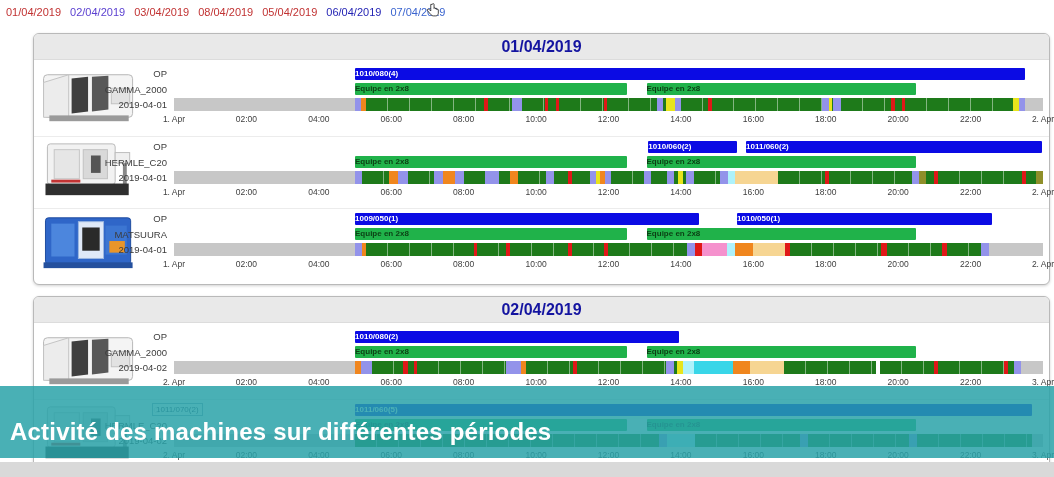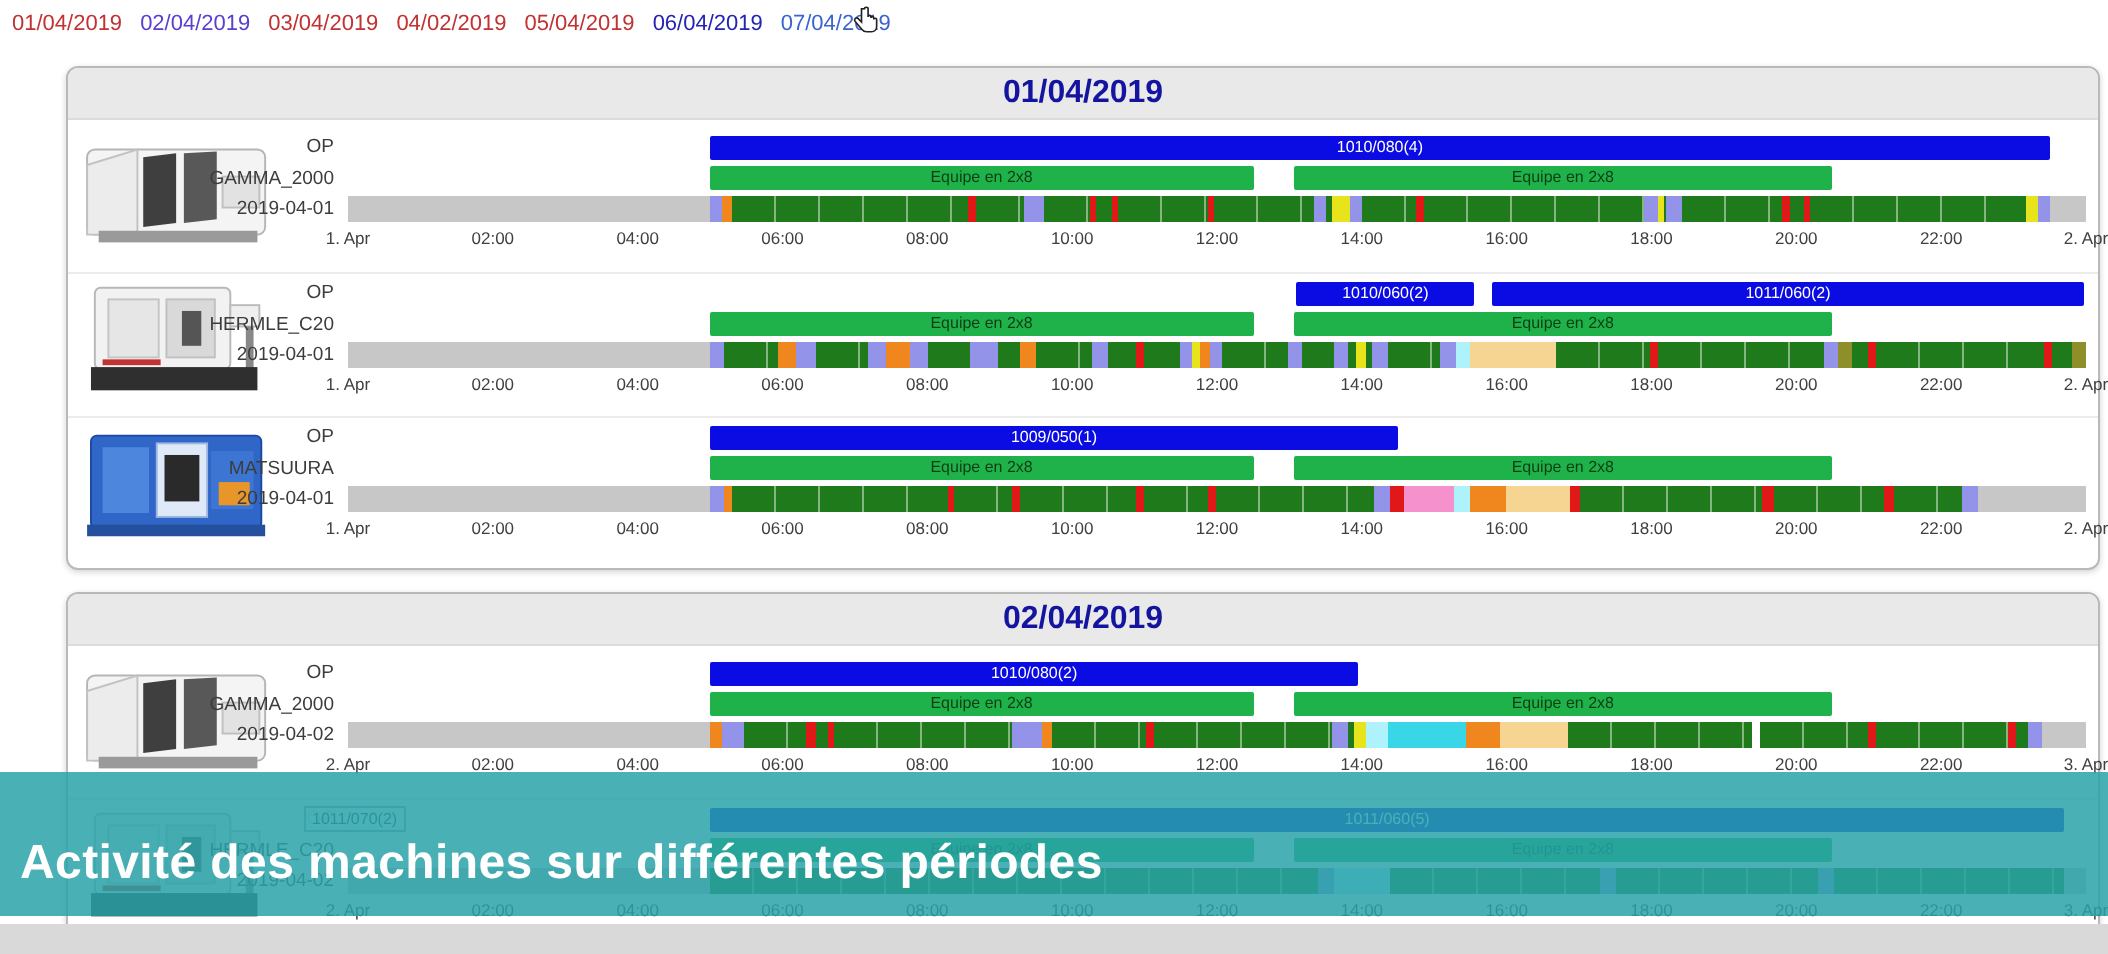--- a/index.html
+++ b/index.html
@@ -14,22 +14,22 @@
   .phead{height:25px;background:#e9e9e9;border-bottom:1px solid #dcdcdc;border-radius:5px 5px 0 0;
          text-align:center;font-weight:bold;font-size:16px;color:#1414a0;line-height:25px}
   .mrow{position:absolute;left:0;width:100%;height:70px}
   .sep{border-top:1px solid #ececec}
   .mimg{position:absolute;left:6px;top:3px;width:100px;height:60px}
   .labels{position:absolute;left:30px;top:2px;width:103px;text-align:right;
           font-size:9.5px;color:#3c3c3c}
   .labels>div{height:15.5px;line-height:15.5px;white-space:nowrap;position:relative}
   .opnote{position:absolute;left:88px;top:1px;background:rgba(255,255,255,.85);
           border:1px solid #8fa6b8;font-size:8px;line-height:11px;padding:0 3px;color:#2a3e5c}
-  .bar{position:absolute;height:12px;border-radius:1px;font-size:8px;font-weight:normal;
-       text-align:center;line-height:12px;white-space:nowrap;overflow:hidden}
+  .bar{position:absolute;height:12px;border-radius:1px;font-size:8px;font-weight:bold;
+       text-align:left;line-height:12px;white-space:nowrap;overflow:hidden}
   .op{top:4px;background:#0b0be4;color:#fff}
   .shift{top:19px;background:#20b24a;color:#0c3f14}
   .seg{position:absolute;top:34px;height:13px}
   .run{background:#1e7a1a;background-image:repeating-linear-gradient(90deg,rgba(255,255,255,0) 0 21px,rgba(255,255,255,.45) 21px 22px)}
   .idle{background:#c7c7c7}
   .red{background:#e01818}.mauve{background:#9393ea}.orange{background:#f0861e}
   .yellow{background:#e8e41c}.pink{background:#f591cd}.cyan{background:#39d6e8}
   .ltcyan{background:#aef2fb}.tan{background:#f6d592}.olive{background:#8f8f2a}.white{background:#ffffff}
   .axis{position:absolute;top:50px;font-size:8.5px;color:#404040;
         transform:translateX(-50%);white-space:nowrap}
@@ -40,21 +40,21 @@
   .footer{position:absolute;left:0;top:462px;width:1054px;height:15px;background:#d9d9d9}
 </style>
 </head>
 <body>
 
 <div id="stage">
   <div class="nav">
       <span style="color: rgb(193, 50, 50);">01/04/2019</span>
       <span style="color: rgb(90, 63, 208);">02/04/2019</span>
       <span style="color: rgb(193, 50, 50);">03/04/2019</span>
-      <span style="color: rgb(193, 50, 50);">04/02/2019</span>
+      <span style="color: rgb(193, 50, 50);">08/04/2019</span>
       <span style="color: rgb(193, 50, 50);">05/04/2019</span>
       <span style="color: rgb(36, 36, 180);">06/04/2019</span>
       <span style="color: rgb(58, 100, 207);">07/04/2019</span>
     </div>
   <span class="cursor">
     <svg viewBox="0 0 24 24" width="18" height="18">
       <path d="M9 3.2 v8.8 l-2.4-2.4 c-1.3-1.1-3 .6-1.8 2.1 l4.5 5.3 c.8 1 1.9 1.5 3.2 1.5 h3.2 c2 0 3.4-1.5 3.4-3.5 v-4.6 c0-1.2-1.9-1.2-1.9 0 v-1 c0-1.3-1.9-1.3-1.9 0 v-.8 c0-1.3-1.9-1.3-1.9 0 v-5.4 c0-1.4-2.4-1.4-2.4 0 z" fill="#ffffff" stroke="#222222" stroke-width="1.1"></path>
     </svg>
   </span>
   <div id="panels">
@@ -212,20 +212,21 @@
    <rect x="66" y="14" width="22" height="30" fill="#3c76d2"></rect>
    <rect x="70" y="30" width="16" height="12" fill="#e8952a"></rect>
    <rect x="2" y="52" width="92" height="6" fill="#24509e"></rect>
             </svg></div>
        <div class="labels">
          <div>OP</div>
          <div>MATSUURA</div>
          <div>2019-04-01</div>
        </div>
           <div class="bar op" style="left: 321.042px; width: 343.979px;">1009/050(1)</div>
+          <div class="bar op" style="left: 703.04px; width: 255.269px;">1010/050(1)</div>
           <div class="bar shift" style="left: 321.042px; width: 271.562px;">Equipe en 2x8</div>
           <div class="bar shift" style="left: 612.519px; width: 269.752px;">Equipe en 2x8</div>
           <div class="seg idle" style="left: 140px; width: 181.042px;"></div>
           <div class="seg mauve" style="left: 321.042px; width: 6.5175px;"></div>
           <div class="seg orange" style="left: 327.559px; width: 4.345px;"></div>
           <div class="seg run" style="left: 331.904px; width: 107.901px;"></div>
           <div class="seg red" style="left: 439.805px; width: 3.62083px;"></div>
           <div class="seg run" style="left: 443.426px; width: 28.9667px;"></div>
           <div class="seg red" style="left: 472.392px; width: 3.62083px;"></div>
           <div class="seg run" style="left: 476.013px; width: 57.5712px;"></div>

